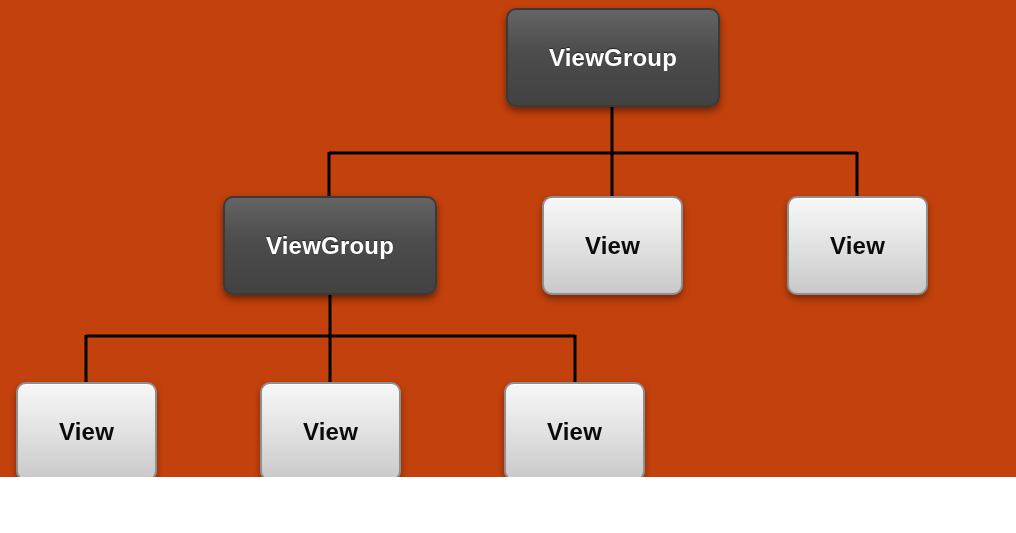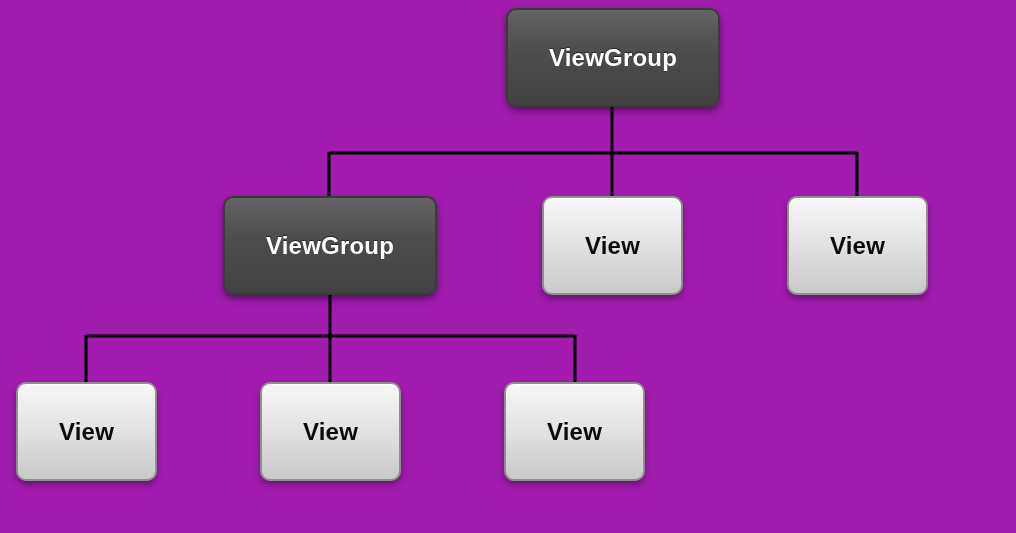--- a/index.html
+++ b/index.html
@@ -4,22 +4,22 @@
 <style>
   html, body {
     margin: 0;
     padding: 0;
     background: #ffffff;
     font-family: "Liberation Sans", sans-serif;
   }
   .canvas {
     position: relative;
     width: 1016px;
-    height: 533px;
-    background: #a21caf;
+    height: 477px;
+    background: #c2410c;
     overflow: hidden;
   }
   .connectors {
     position: absolute;
     left: 0;
     top: 0;
     width: 1016px;
     height: 533px;
   }
   .node {

